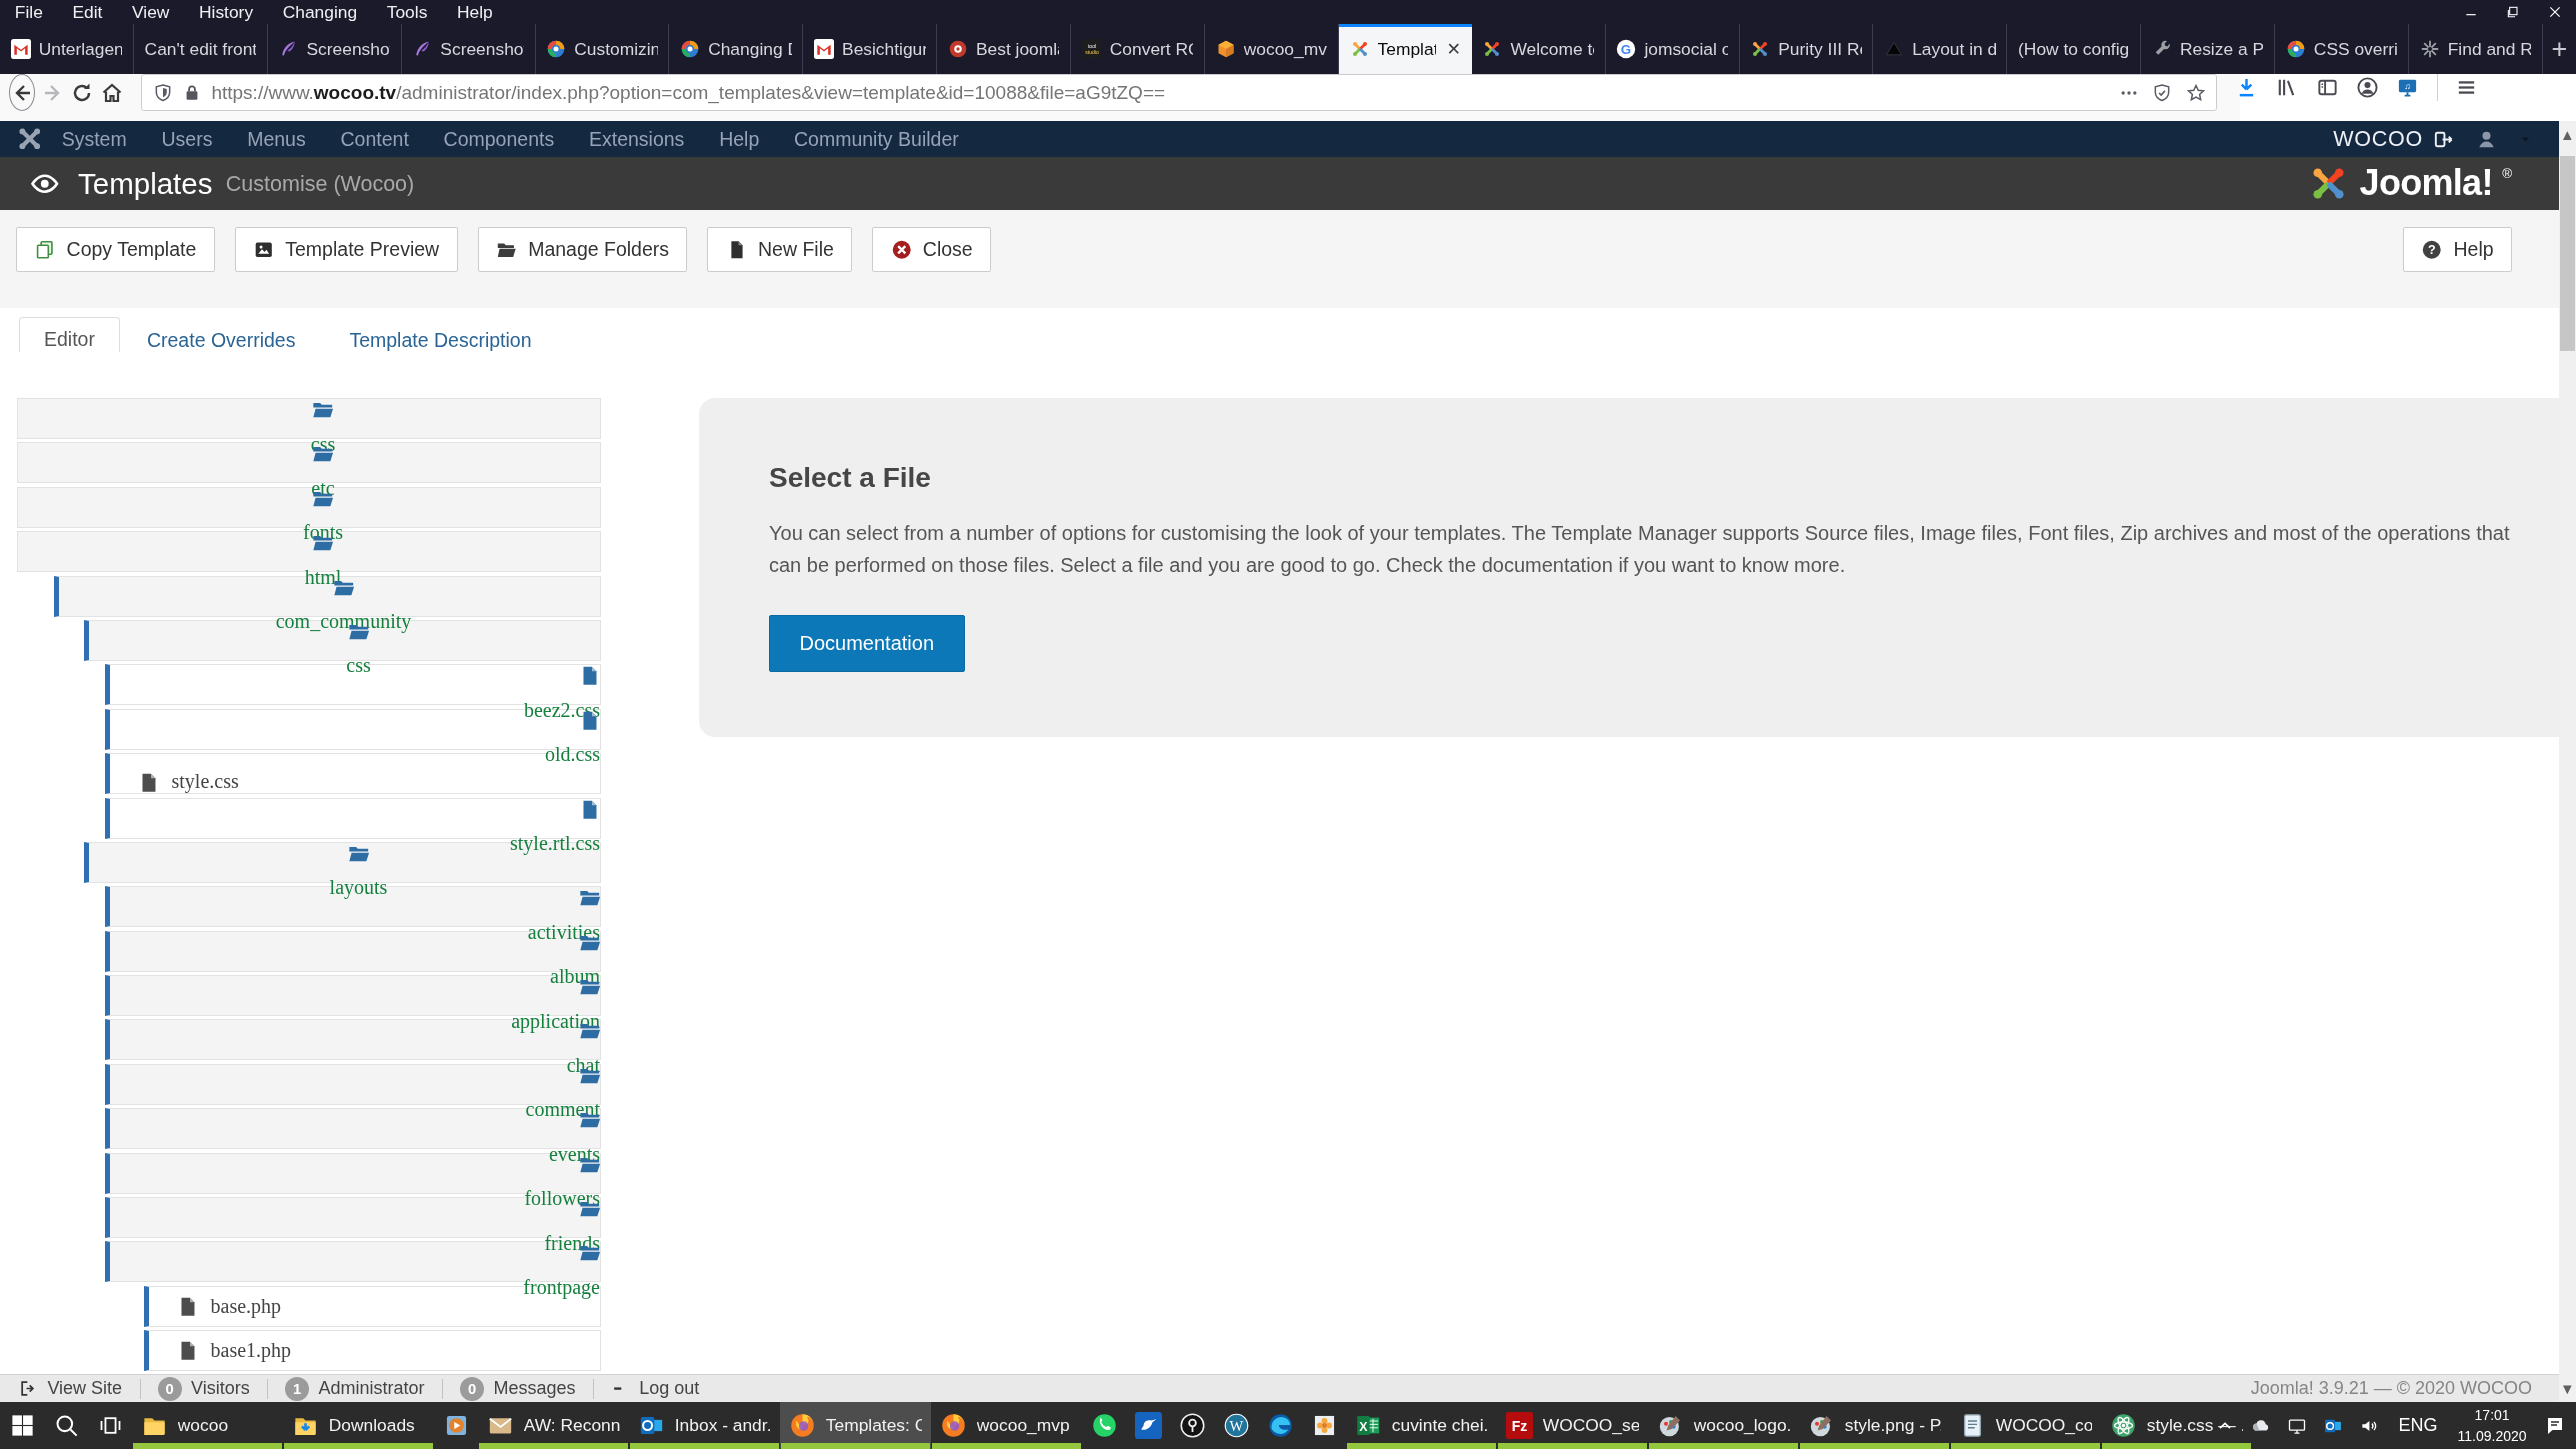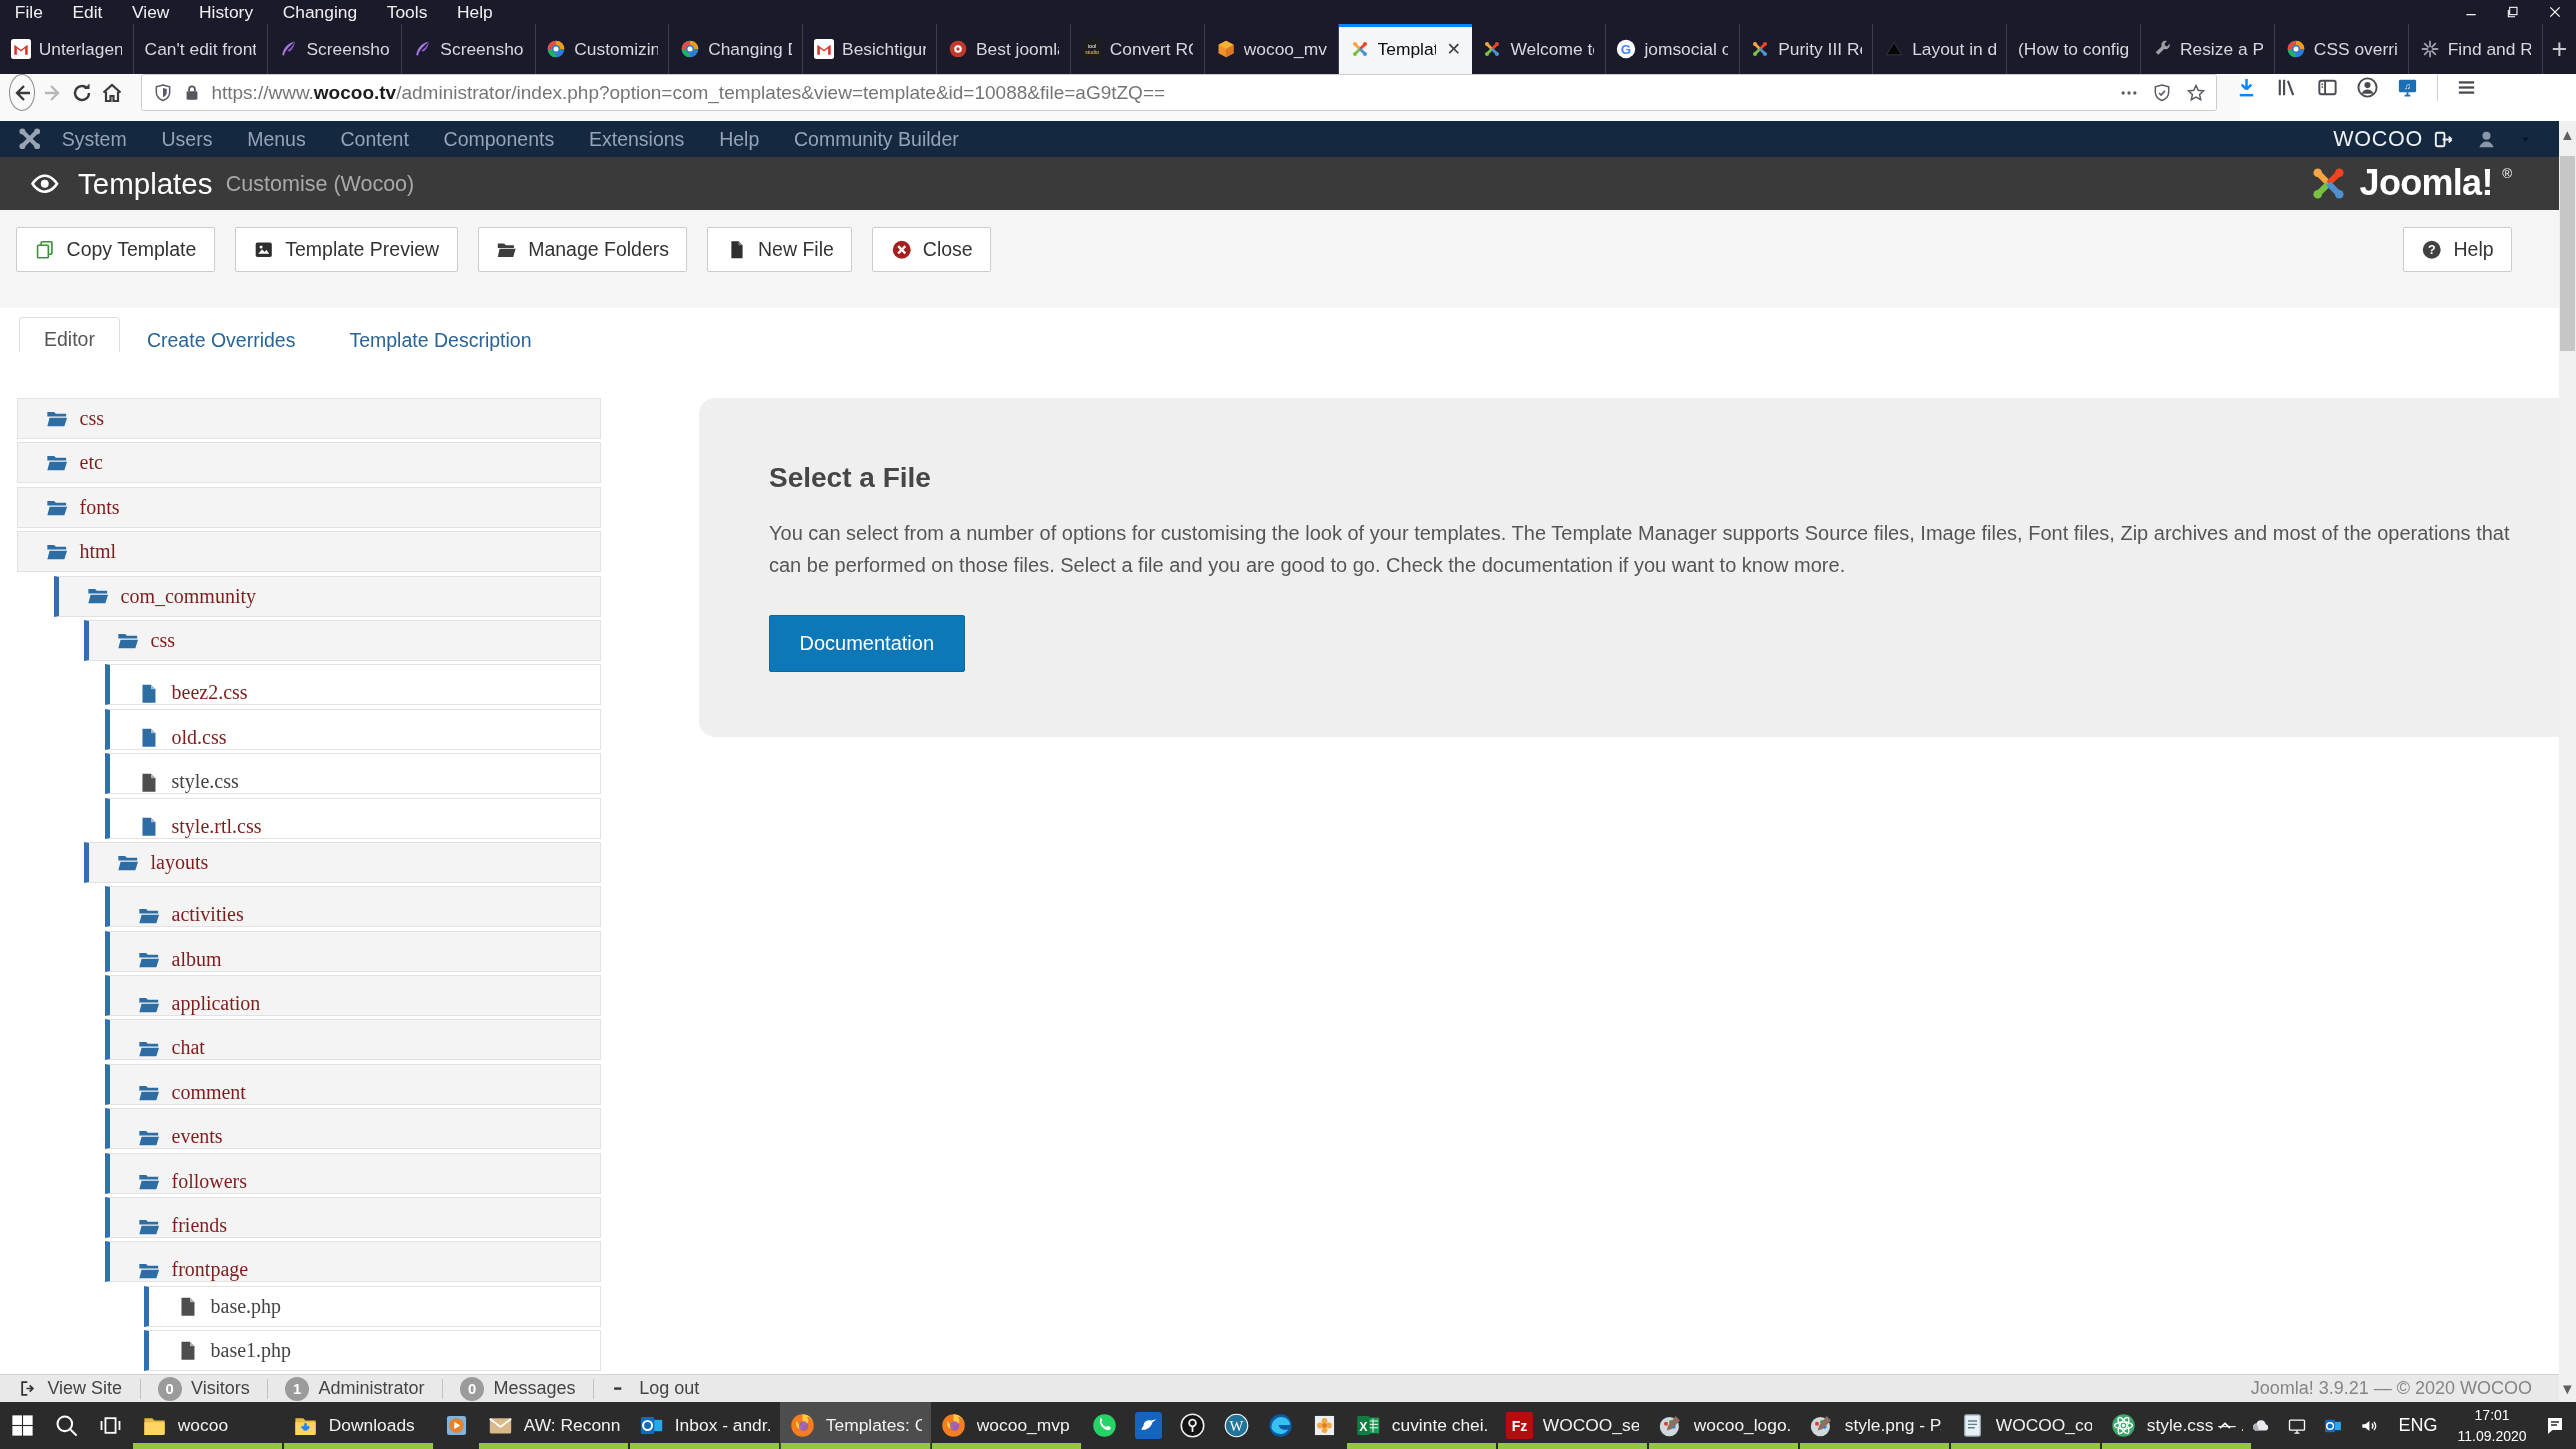--- a/index.html
+++ b/index.html
@@ -79,21 +79,21 @@
   .jcontent{position:absolute;left:0;top:231px;width:2576px;height:1022px;background:#fff;overflow:hidden;}
 
   .tree{position:absolute;left:17px;top:46px;width:584px;height:979px;overflow:hidden;
         font-family:"Liberation Serif",serif;}
   .trow{box-sizing:border-box;height:41px;margin-bottom:3.4px;display:flex;align-items:center;
         border:0.7px solid #e2e2e2;padding-left:28px;gap:12px;font-size:20px;}
   .trow.folder{background:#f4f4f4;}
   .trow.file{background:#fff;}
   .trow.nested{border-left:5.4px solid #2f6fb2;}
   .trow .icon{width:21.5px;height:21.5px;}
-  .trow.blue{color:#7f1d1d;}
+  .trow.blue{color:#15803d;flex-direction:column;}
   .trow.blue .icon{color:#2e6da4;}
   .trow.dark{color:#444;}
   .trow.dark .icon{color:#4d4d4d;}
   .l0{margin-left:0;}.l1{margin-left:37px;}.l2{margin-left:67px;}.l3{margin-left:88px;align-items:flex-end;}.l4{margin-left:127px;}
 
   .panel{position:absolute;left:671px;top:46px;width:1886px;height:339px;background:#efefef;
          border-radius:16px;box-sizing:border-box;padding:64px 67px 0 70px;margin-left:28px;}
   .panel h2{margin:0;font-size:28px;color:#464646;}
   .panel p{margin:23px 0 0 0;font-size:20px;line-height:32px;color:#555;width:1758px;}
   .doc-btn{margin-top:34px;display:inline-block;background:#0c78b8;color:#fff;font-size:20px;

